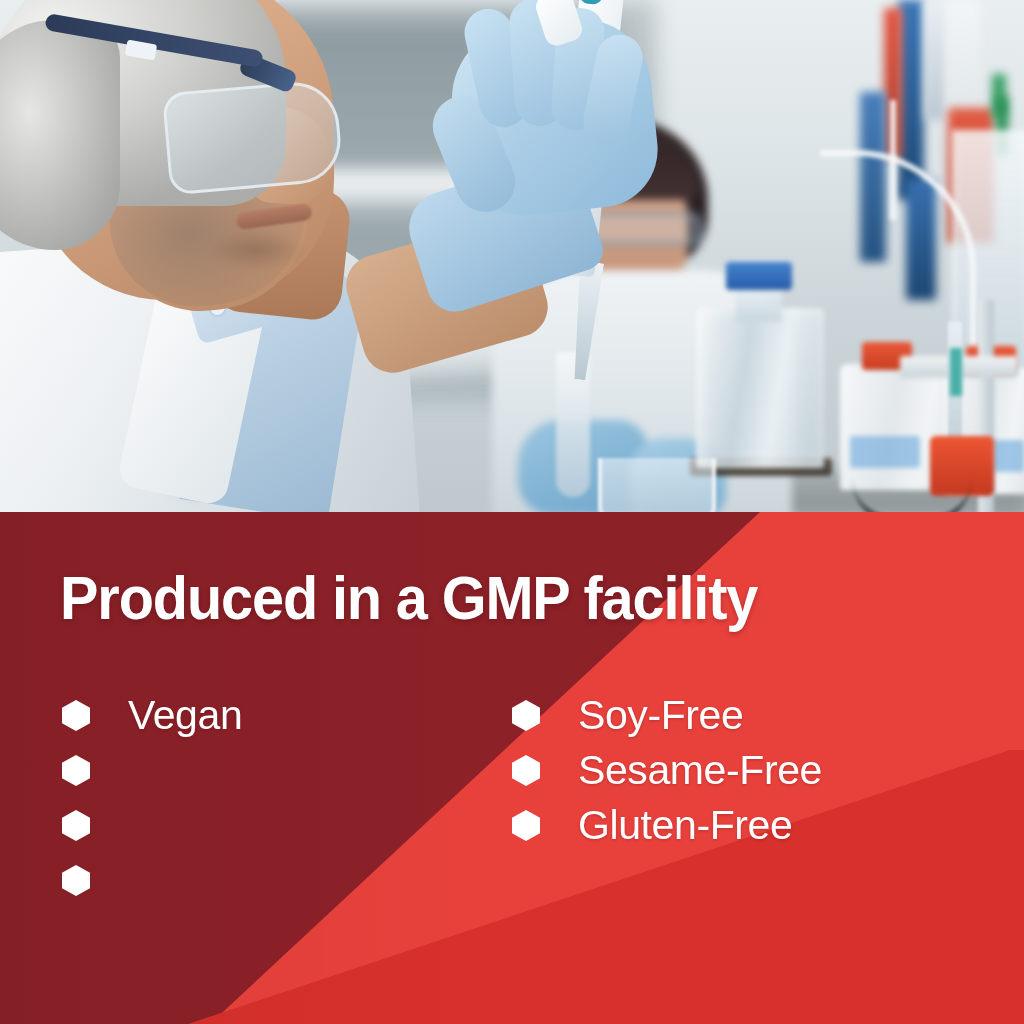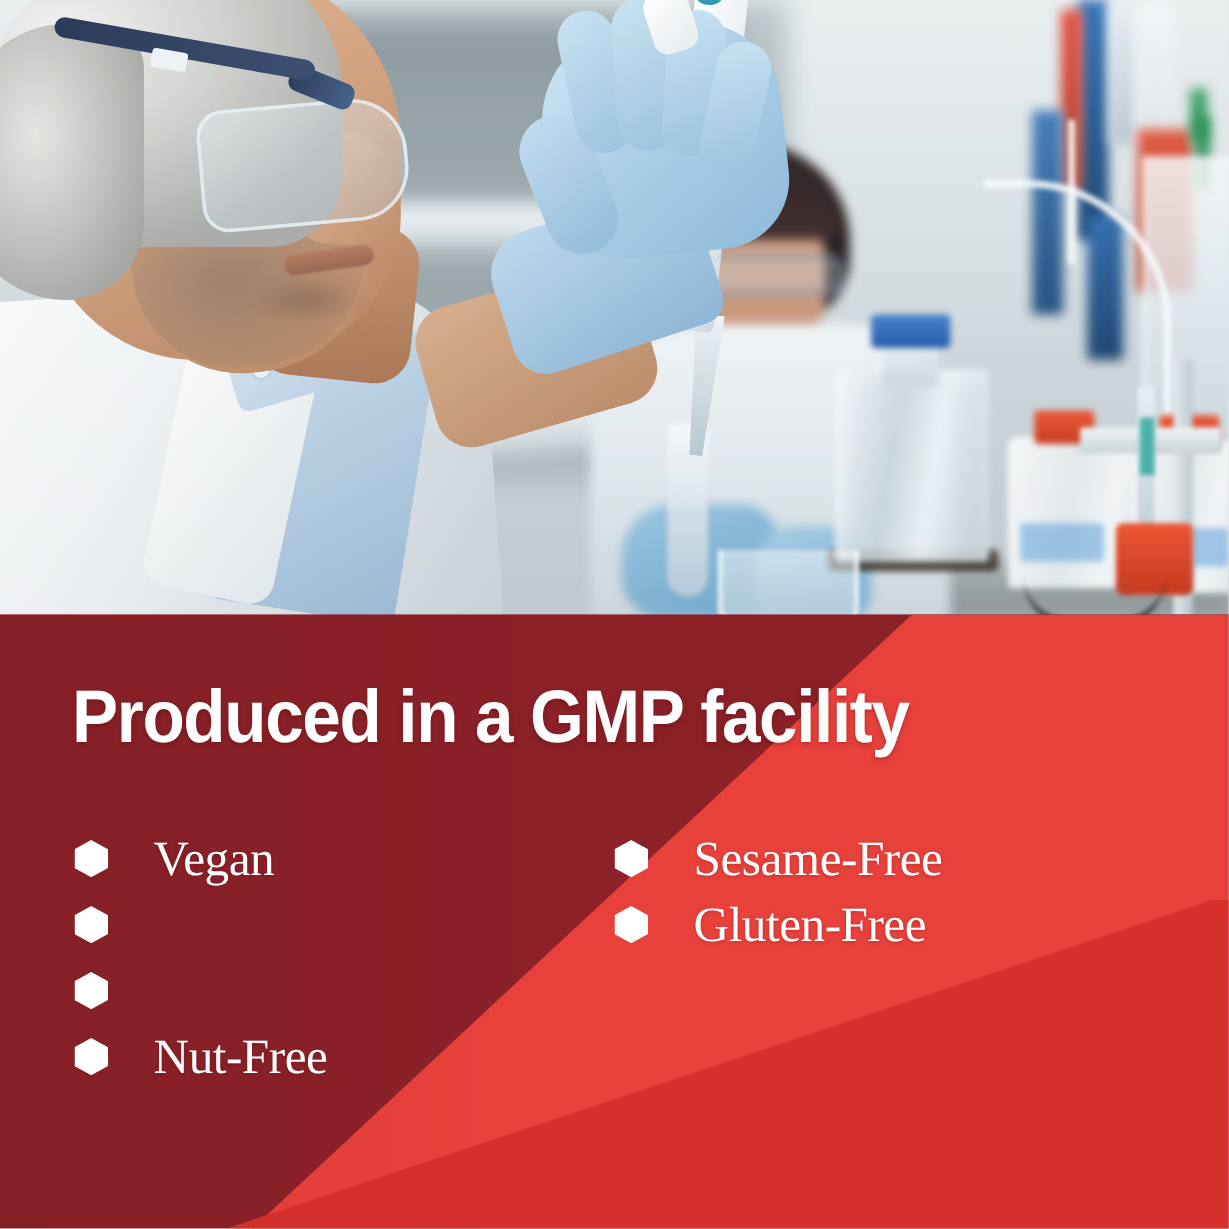--- a/index.html
+++ b/index.html
@@ -477,21 +477,21 @@
     height:55px;
   }
   .hexbullet{
     width:28px;height:31px;flex:0 0 28px;
     background:#ffffff;
     clip-path:polygon(50% 0%,100% 25%,100% 75%,50% 100%,0% 75%,0% 25%);
   }
   .item-label{
     margin-left:38px;
     color:#ffffff;
-    font-family:Liberation Serif, serif;
+    font-family:Liberation Sans, sans-serif;
     font-size:41px;
     font-weight:400;
     line-height:1;
     letter-spacing:-.4px;
     white-space:nowrap;
     text-shadow:0 1px 3px rgba(90,14,16,.30);
   }
 </style>
 </head>
 <body>
@@ -621,25 +621,28 @@
           <span class="item-label">Vegan</span>
         </div>
         <div class="item">
           <span class="hexbullet"></span>
         </div>
         <div class="item">
           <span class="hexbullet"></span>
         </div>
         <div class="item">
           <span class="hexbullet"></span>
-          <span class="item-label">Nut-Free</span>
         </div>
       </div>
 
       <div class="col col-right">
+        <div class="item">
+          <span class="hexbullet"></span>
+          <span class="item-label">Soy-Free</span>
+        </div>
         <div class="item">
           <span class="hexbullet"></span>
           <span class="item-label">Sesame-Free</span>
         </div>
         <div class="item">
           <span class="hexbullet"></span>
           <span class="item-label">Gluten-Free</span>
         </div>
       </div>
 

